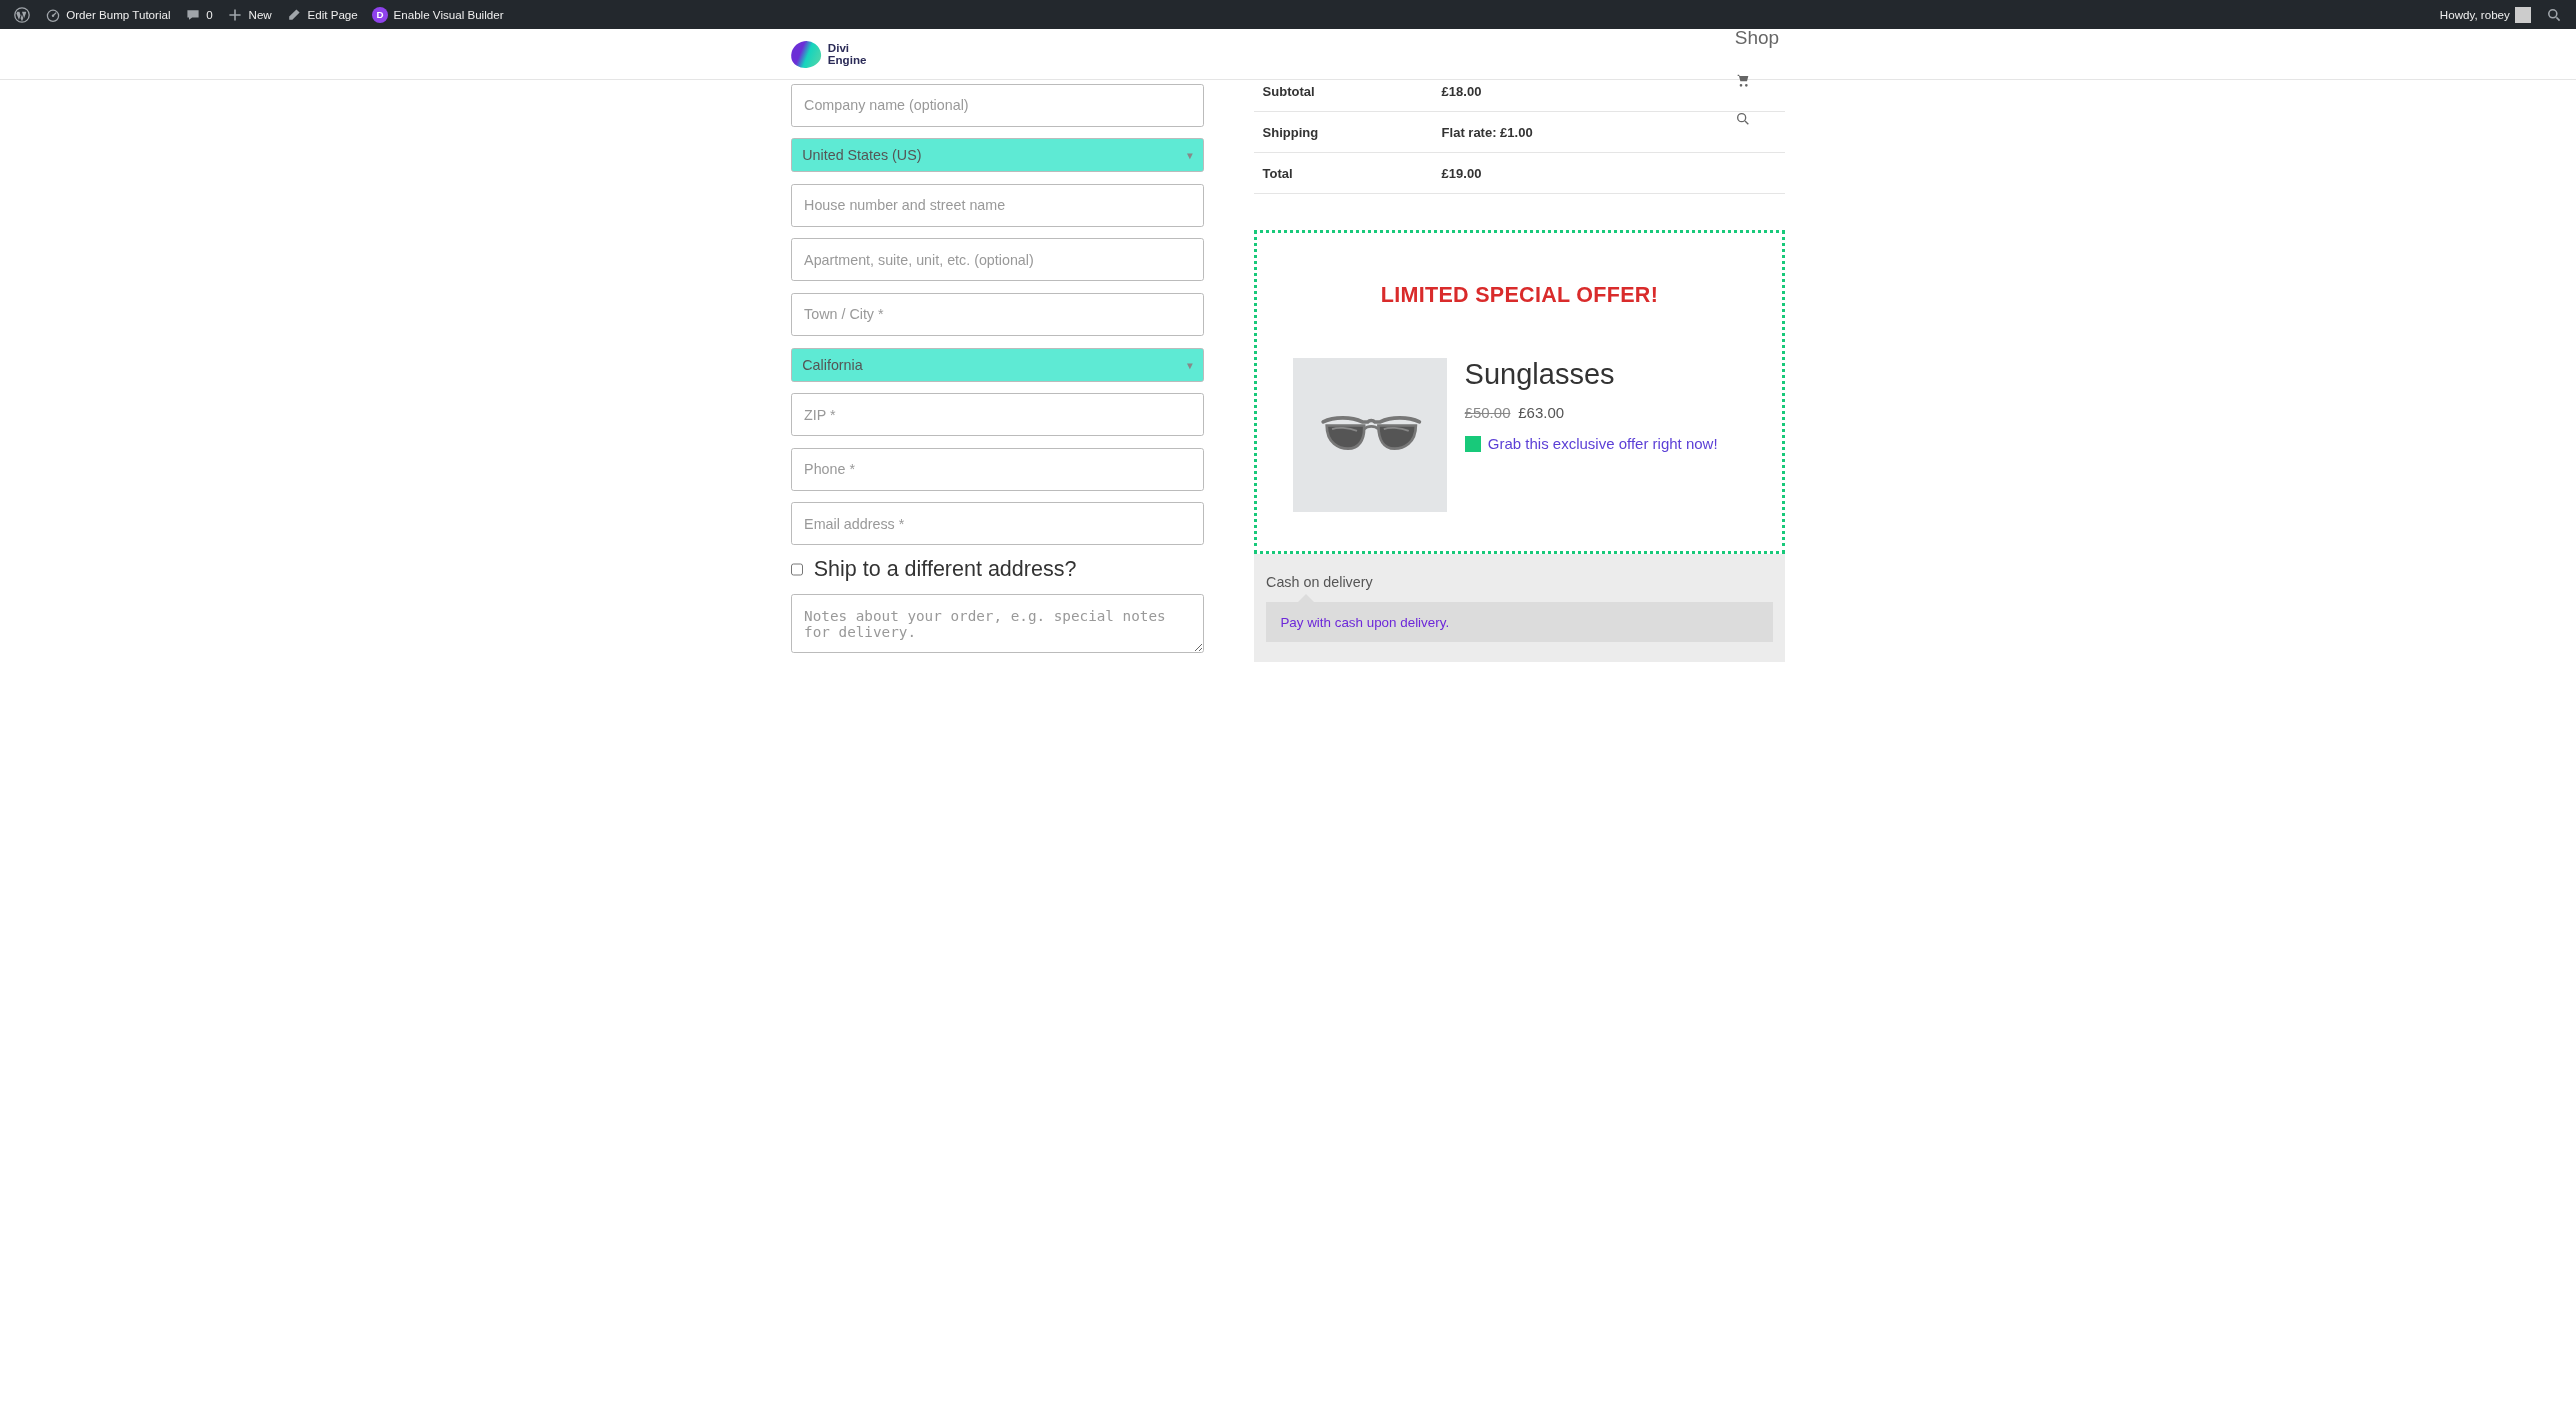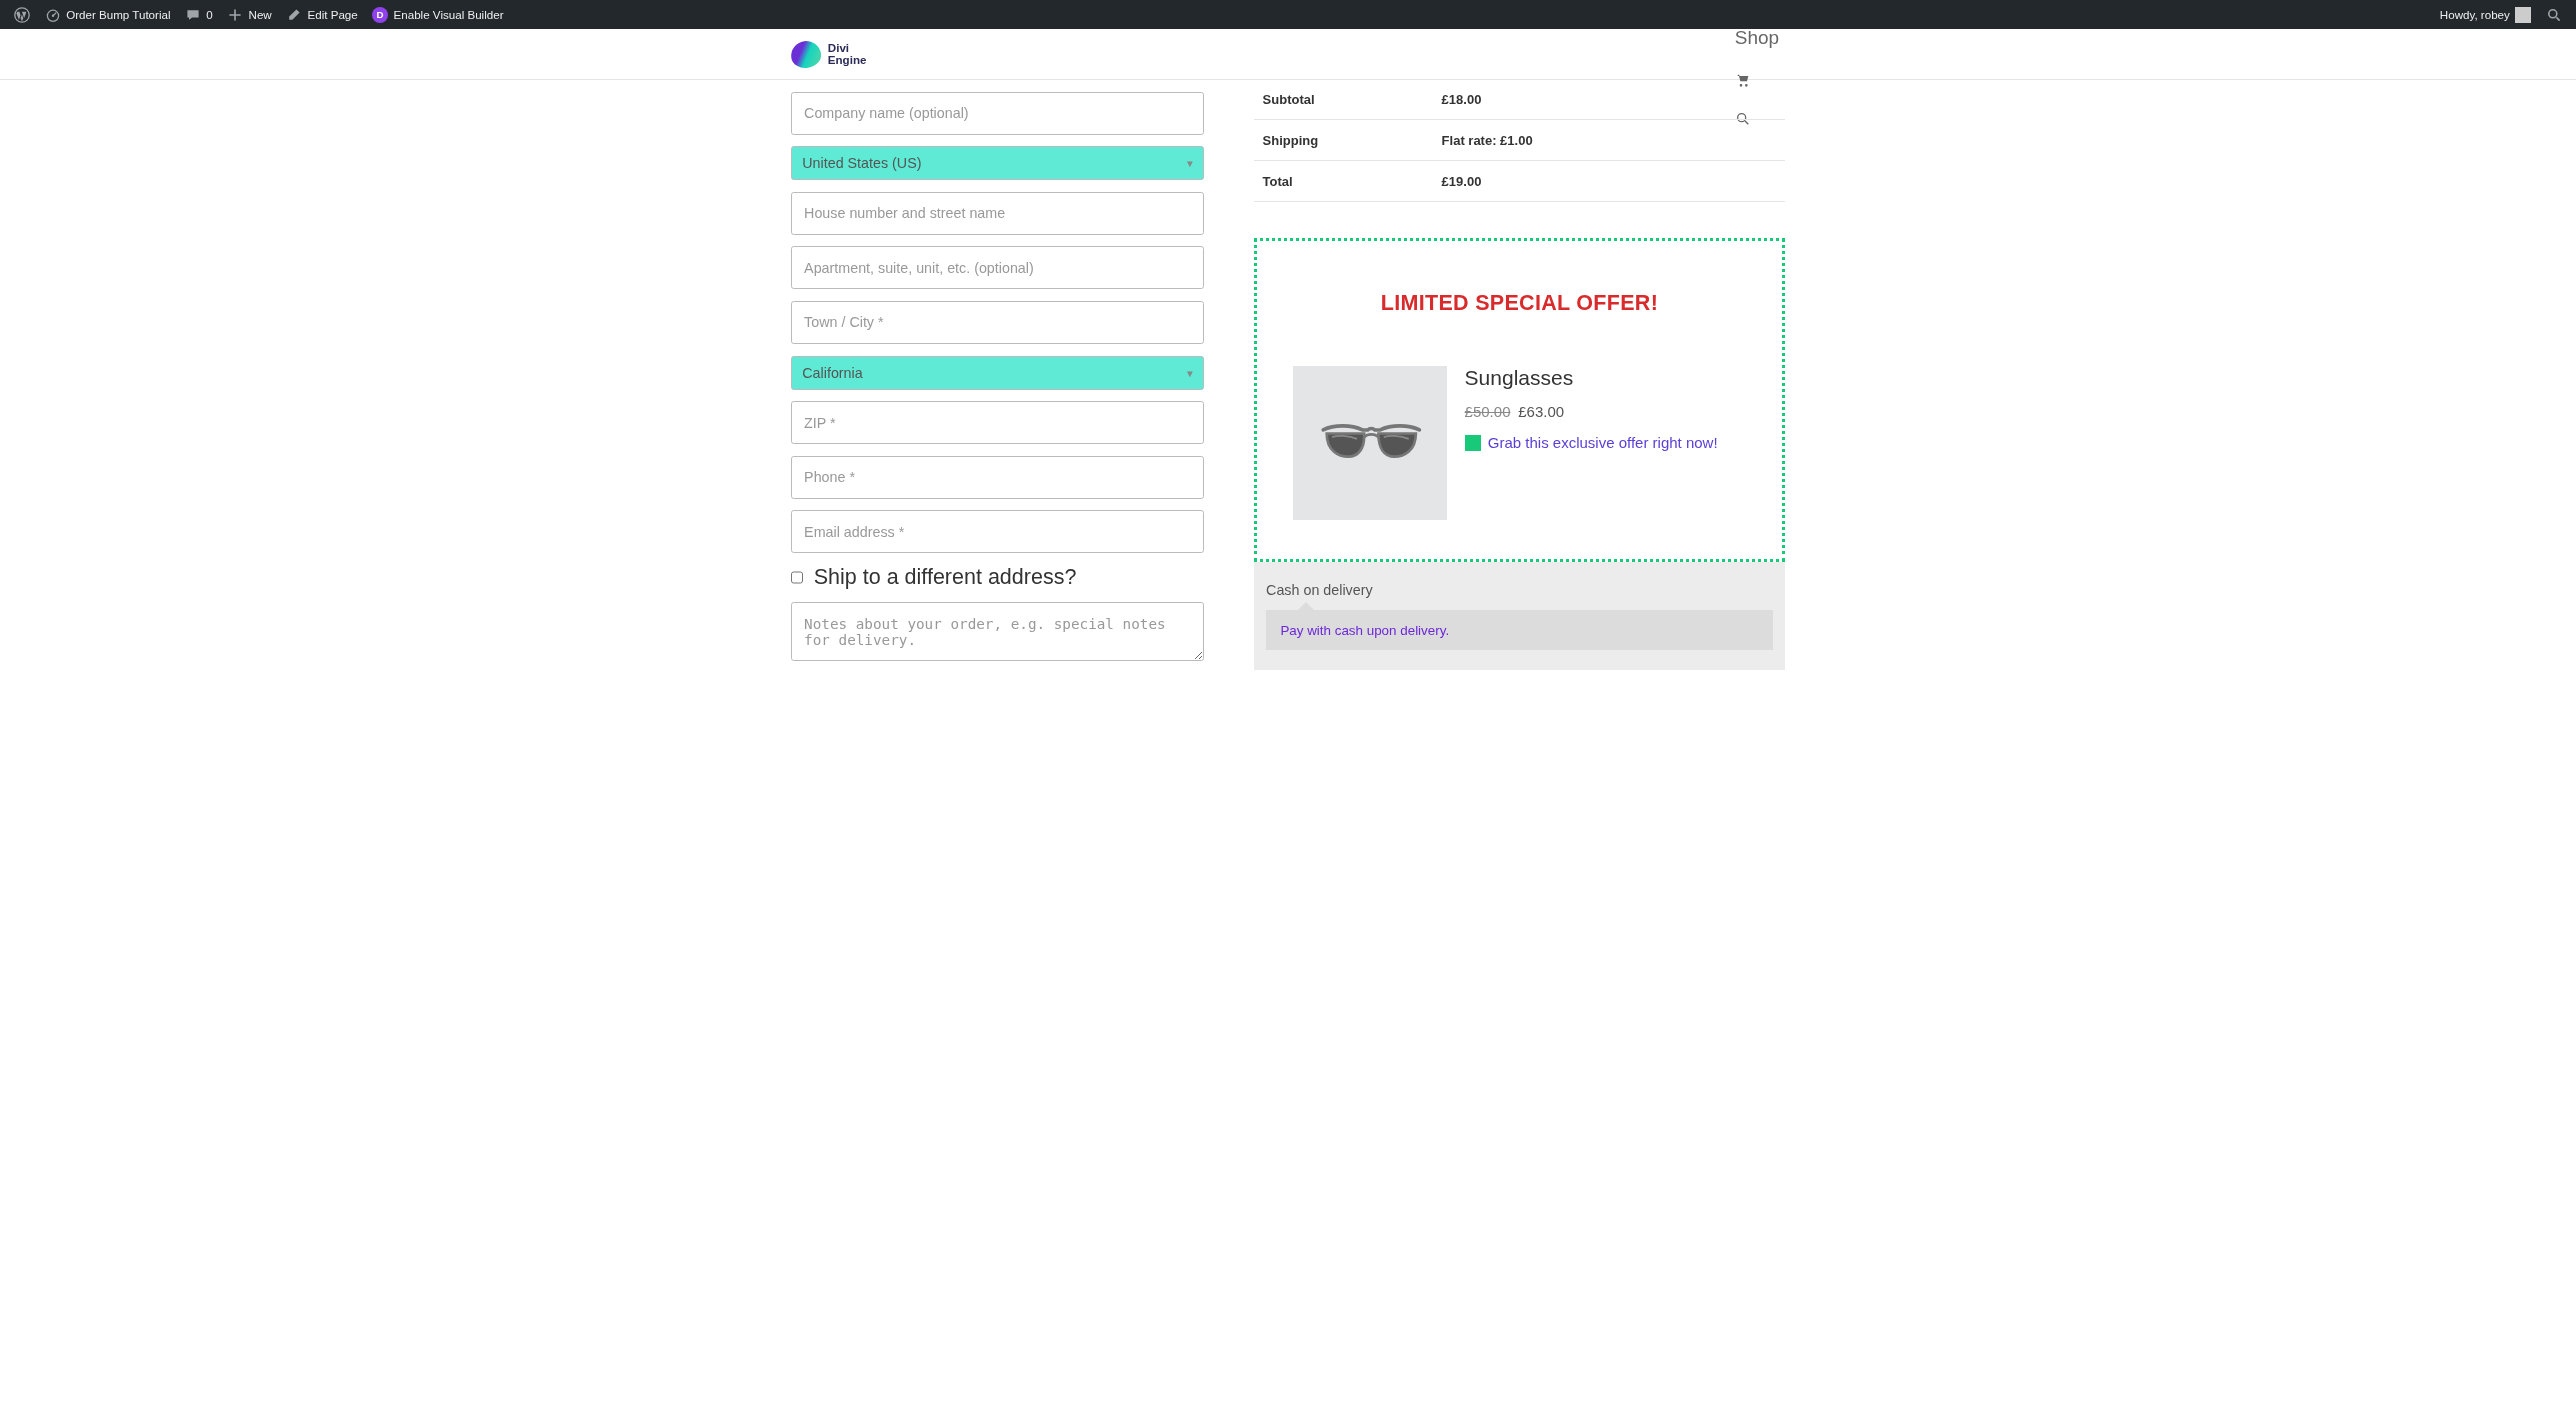--- a/index.html
+++ b/index.html
@@ -17,21 +17,21 @@
 .site-header { border-bottom: 0.9px solid #e5e5e5; }
 .header-inner { max-width: 1002px; margin: 0 auto; height: 50px; display: flex; justify-content: space-between; align-items: center; padding: 0 3.6px; }
 .logo { display: flex; align-items: center; gap: 7.2px; }
 .logo-swirl { width: 30px; height: 27px; border-radius: 50% 50% 50% 50% / 55% 55% 45% 45%; background: linear-gradient(120deg, #6b2fd6 0%, #6b2fd6 35%, #15d4be 55%, #5ed6a4 100%); transform: rotate(-8deg); }
 .logo-text { font-size: 11.6px; line-height: 1.05; font-weight: 600; color: #2b2b57; }
 .main-nav { display: flex; gap: 23px; color: #555; font-size: 19px; flex-direction: column; }
 .main-nav a { color: #666; text-decoration: none; cursor: pointer; }
 .nav-icon { width: 16px; height: 16px; fill: #666; cursor: pointer; }
 
 
-.page-wrap { max-width: 1002px; margin: 8px auto; display: flex; gap: 50px; padding: 0 3.6px 36px; }
+.page-wrap { max-width: 1002px; margin: 0 auto; display: flex; gap: 50px; padding: 0 3.6px 36px; }
 .col-left { flex: 0 0 413px; padding-top: 3.6px; }
 .col-right { flex: 1; padding-top: 0; }
 
 .form-field { margin-bottom: 11.6px; }
 .input-text, .input-select, .input-textarea {
   width: 100%; border: 1.8px solid #bbb; border-radius: 2.7px;
   padding: 12.5px 12.5px; font-size: 14.3px; color: #333; background: #fff;
 }
 .input-text::placeholder, .input-textarea::placeholder { color: #999; }
 .input-select { border: 0.9px solid #bbb; padding: 8px 10.7px; color: #555; position: relative; appearance: none; background: #5eead4; }
@@ -51,21 +51,21 @@
 
 
 .order-bump {
   margin-top: 36px; border: 3.6px dotted #18c97a; padding: 50px 36px 39px; text-align: center;
 }
 .bump-title { color: #d92b2b; font-weight: 700; font-size: 21.5px; letter-spacing: 0.3px; }
 .bump-body { display: flex; gap: 18px; margin-top: 50px; text-align: left; align-items: flex-start; }
 .bump-img { width: 154px; height: 154px; background: #e3e5e7; display: flex; align-items: center; justify-content: center; }
 .bump-img svg { width: 107px; height: auto; }
 .bump-info { flex: 1; }
-.bump-name { font-size: 21px; color: #333; margin-bottom: 12.5px; }
+.bump-name { font-size: 29px; color: #333; margin-bottom: 12.5px; }
 .bump-price { font-size: 15px; color: #555; margin-bottom: 12.5px; }
 .bump-price .old { text-decoration: line-through; color: #888; margin-right: 3.6px; }
 .bump-cta { color: #5b3fd6; font-size: 15px; line-height: 1.4; display: block; }
 .bump-cta .cb { display: inline-block; width: 16px; height: 16px; background: #18c97a; vertical-align: -2.7px; margin-right: 7.2px; }
 
 
 .payment-box { background: #ececec; margin-top: 0; padding: 19.7px 12.5px 19.7px; }
 .payment-method-label { color: #555; font-size: 14.3px; padding: 0 0 12.5px 0; }
 .payment-desc {
   background: #dcdcdc; color: #6d28d9; padding: 12.5px 14.3px; font-size: 13.4px; position: relative;

